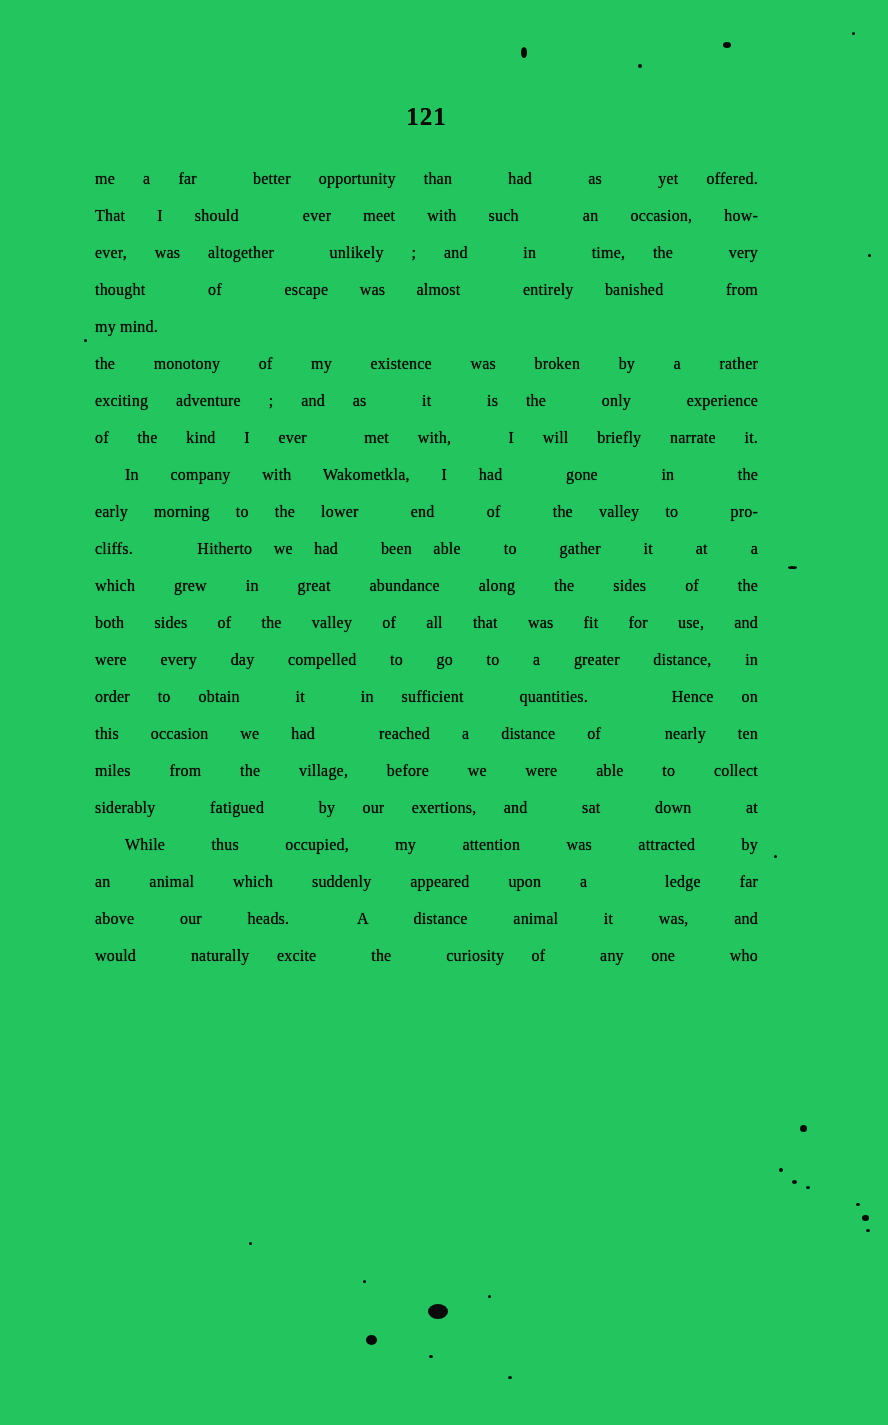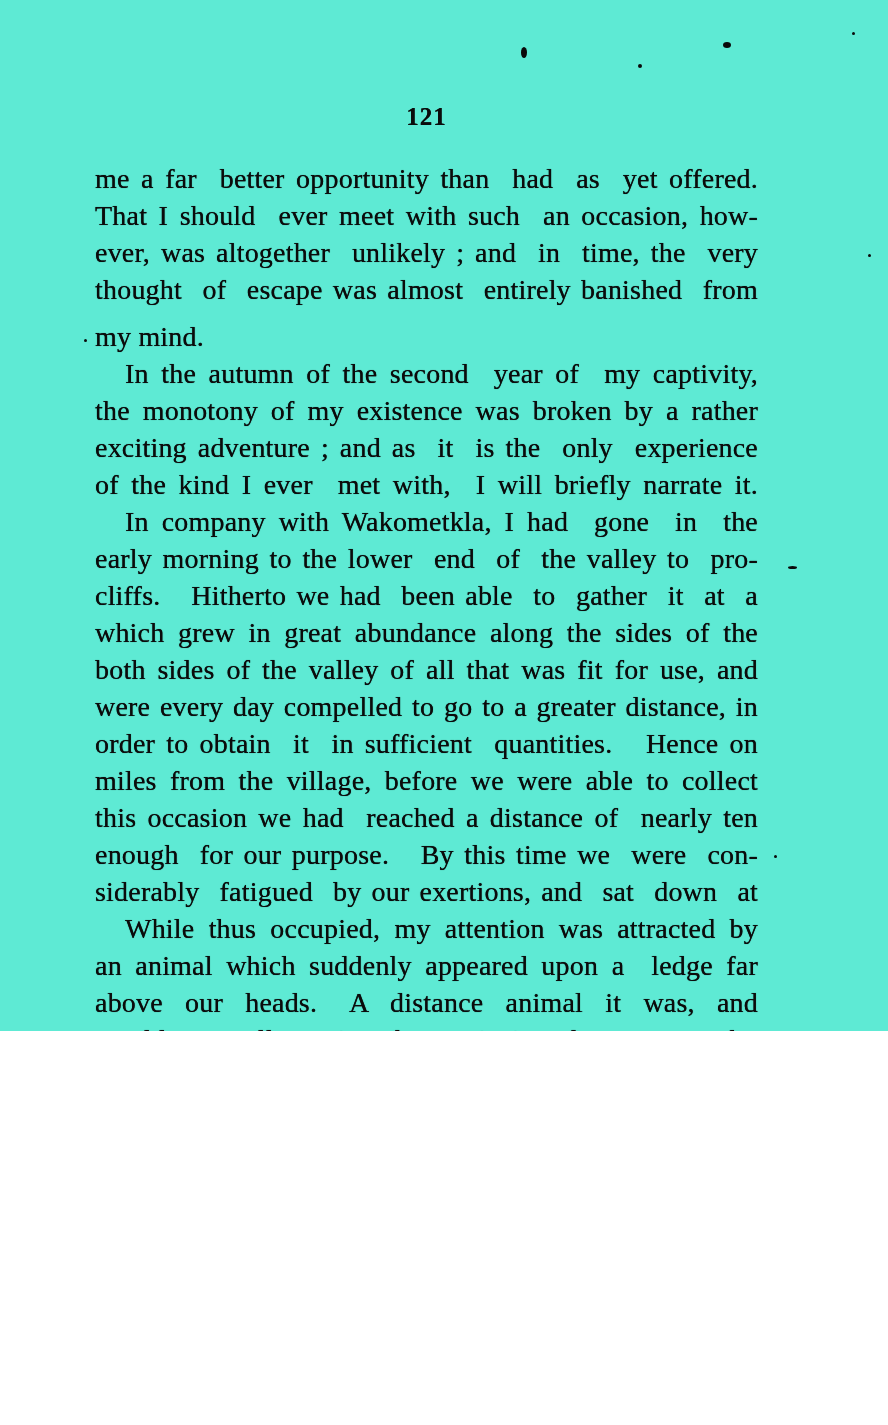--- a/index.html
+++ b/index.html
@@ -3,22 +3,22 @@
 <meta charset="utf-8">
 <style>
   html, body {
     margin: 0;
     padding: 0;
     background: #ffffff;
   }
   .scan-page {
     position: relative;
     width: 888px;
-    height: 1031px;
-    background: #5eead4;
+    height: 1425px;
+    background: #22c55e;
     overflow: hidden;
     font-family: "Liberation Serif", "DejaVu Serif", serif;
     color: #0b0b0b;
   }
   .page-number {
     position: absolute;
     top: 103px;
     left: 95px;
     width: 663px;
     text-align: center;
@@ -27,69 +27,66 @@
     letter-spacing: 1px;
     text-shadow: 0 0 0.6px rgba(0,0,0,0.85);
   }
   .text-block {
     position: absolute;
     top: 160px;
     left: 95px;
     width: 663px;
   }
   .line {
-    font-size: 28px;
+    font-size: 16px;
     line-height: 37px;
     height: 37px;
     text-align: justify;
     text-align-last: justify;
     white-space: pre-wrap;
     letter-spacing: 0.2px;
     text-shadow: 0 0 0.7px rgba(0,0,0,0.9);
   }
   .line.indent {
     padding-left: 30px;
   }
   .line.short {
     text-align-last: left;
-    margin-top: 10px;
   }
   .speck {
     position: absolute;
     background: #0a0a0a;
     border-radius: 50%;
     display: block;
   }
 </style>
 </head>
 <body>
 
 <div class="scan-page">
   <div class="page-number">121</div>
 
   <div class="text-block">
       <div class="line">me a far  better opportunity than  had  as  yet offered.</div>
       <div class="line">That I should  ever meet with such  an occasion, how-</div>
       <div class="line">ever, was altogether  unlikely ; and  in  time, the  very</div>
       <div class="line">thought  of  escape was almost  entirely banished  from</div>
       <div class="line short">my mind.</div>
-      <div class="line indent">In the autumn of the second  year of  my captivity,</div>
       <div class="line">the monotony of my existence was broken by a rather</div>
       <div class="line">exciting adventure ; and as  it  is the  only  experience</div>
       <div class="line">of the kind I ever  met with,  I will briefly narrate it.</div>
       <div class="line indent">In company with Wakometkla, I had  gone  in  the</div>
       <div class="line">early morning to the lower  end  of  the valley to  pro-</div>
       <div class="line">cliffs.   Hitherto we had  been able  to  gather  it  at  a</div>
       <div class="line">which grew in great abundance along the sides of the</div>
       <div class="line">both sides of the valley of all that was fit for use, and</div>
       <div class="line">were every day compelled to go to a greater distance, in</div>
       <div class="line">order to obtain  it  in sufficient  quantities.   Hence on</div>
+      <div class="line">this occasion we had  reached a distance of  nearly ten</div>
       <div class="line">miles from the village, before we were able to collect</div>
-      <div class="line">this occasion we had  reached a distance of  nearly ten</div>
-      <div class="line">enough  for our purpose.   By this time we  were  con-</div>
       <div class="line">siderably  fatigued  by our exertions, and  sat  down  at</div>
       <div class="line indent">While thus occupied, my attention was attracted by</div>
       <div class="line">an animal which suddenly appeared upon a  ledge far</div>
       <div class="line">above  our  heads.   A  distance  animal  it  was,  and</div>
       <div class="line">would  naturally excite  the  curiosity of  any one  who</div>
     </div>
 
   <div>
       <span class="speck" style="left: 521px; top: 47px; width: 6px; height: 11px;"></span>
       <span class="speck" style="left: 723px; top: 42px; width: 8px; height: 6px;"></span>

